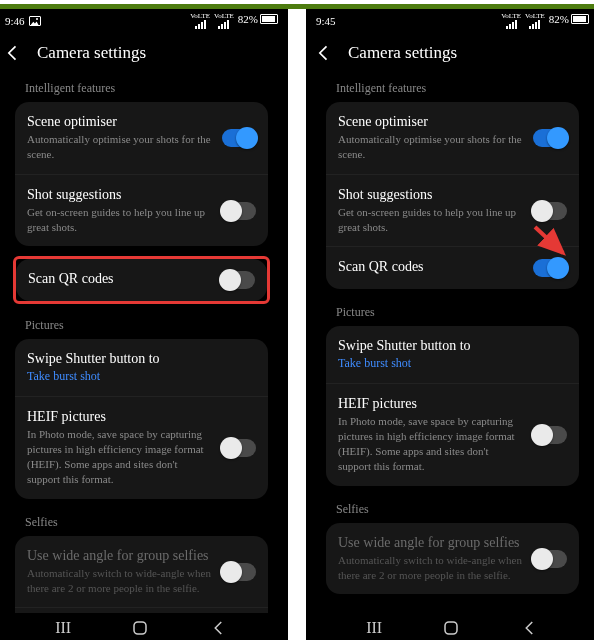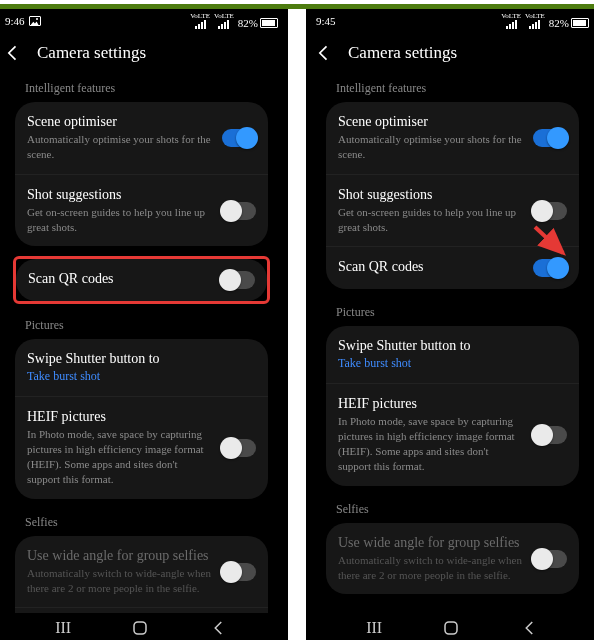--- a/index.html
+++ b/index.html
@@ -28,21 +28,21 @@
   .statusbar {
     height: 24px;
     display: flex;
     align-items: center;
     justify-content: space-between;
     padding: 0 10px;
     font-size: 11px;
     color: #fff;
   }
   .statusbar .left { display: flex; align-items: center; gap: 4px; }
-  .statusbar .right { display: flex; align-items: flex-end; gap: 4px; }
+  .statusbar .right { display: flex; align-items: flex-start; gap: 4px; }
   .sig-label { font-size: 7px; line-height: 7px; text-align: center; }
   .sig-col { display: flex; flex-direction: column; align-items: center; }
   .bars { display: flex; align-items: flex-end; gap: 1px; }
   .bar { width: 2px; background: #fff; }
   .bar1 { height: 3px; } .bar2 { height: 5px; } .bar3 { height: 7px; } .bar4 { height: 9px; }
   .batt { display: flex; align-items: center; gap: 2px; }
   .batt-icon { width: 18px; height: 10px; border: 1px solid #fff; border-radius: 1px; position: relative; }
   .batt-icon::after { content: ""; position: absolute; top: 1px; left: 1px; bottom: 1px; width: 80%; background: #fff; }
   .header {
     display: flex;
@@ -56,21 +56,21 @@
   }
   .header-title { font-size: 17px; font-weight: 500; }
   .content { flex: 1; overflow: hidden; padding: 0 20px; }
   .section-label {
     color: #888;
     font-size: 12px;
     padding: 6px 10px 6px;
   }
   .card {
     background: #171717;
-    border-radius: 20px;
+    border-radius: 14px;
     margin-bottom: 10px;
   }
   .row {
     display: flex;
     align-items: center;
     padding: 12px 12px;
     gap: 10px;
   }
   .row + .row { border-top: 1px solid rgba(255,255,255,0.05); justify-content: flex-end; }
   .row-main { flex: 1; min-width: 0; }

